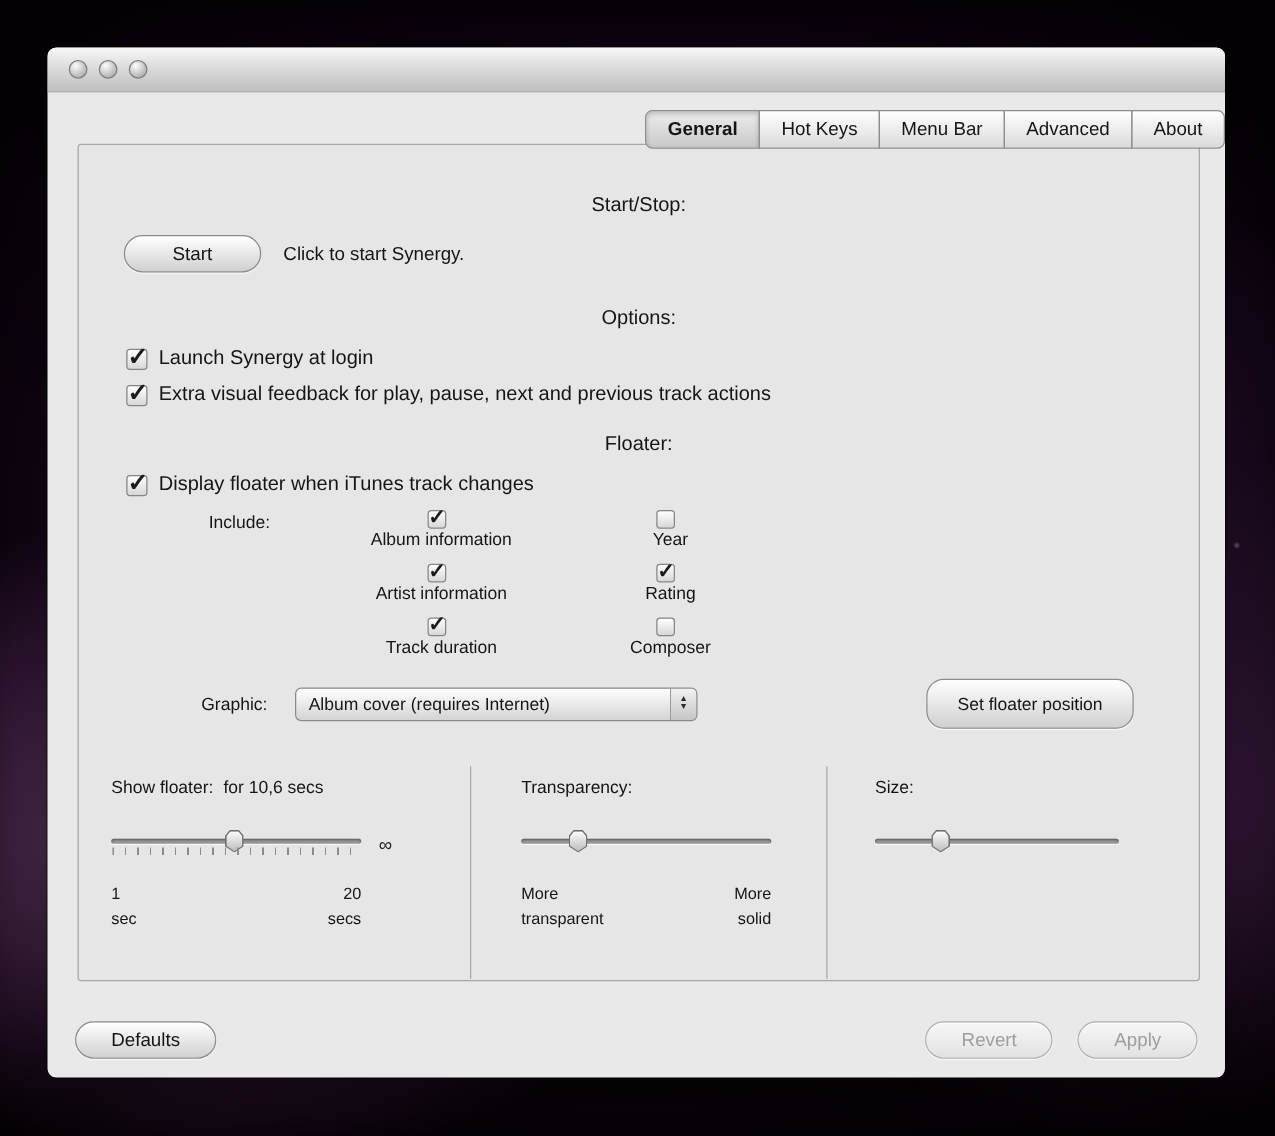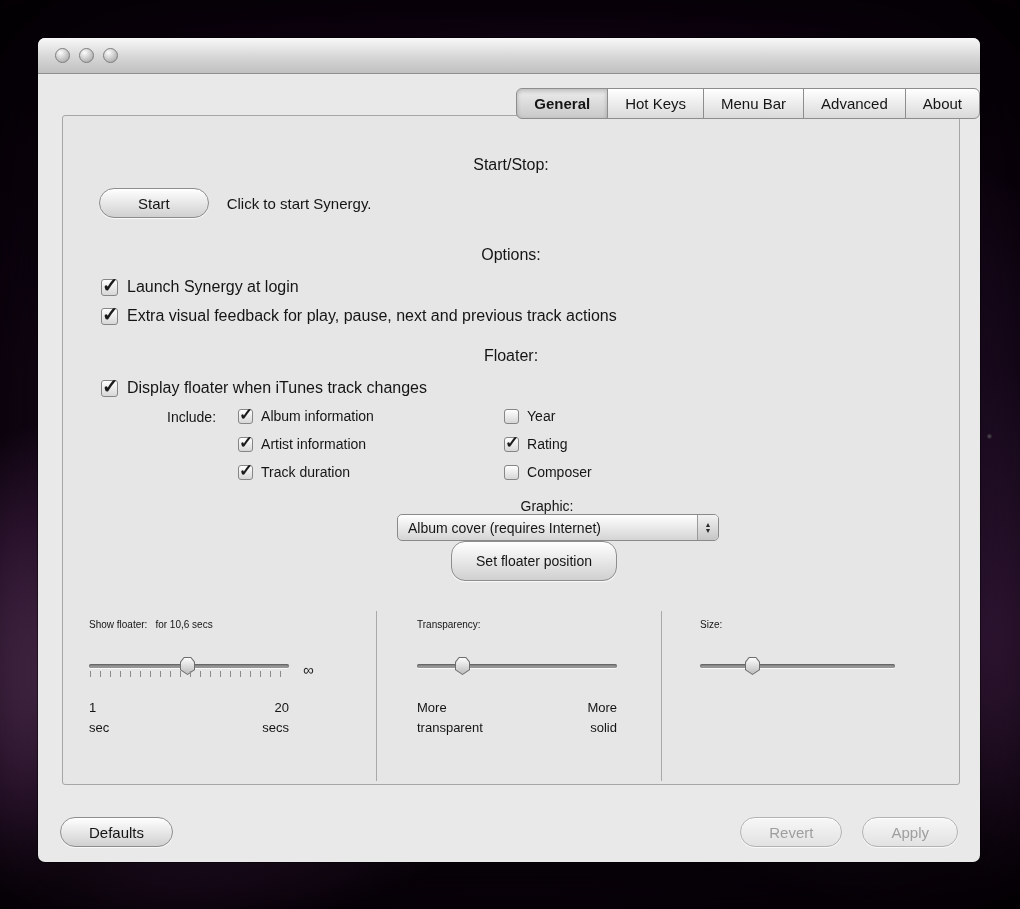--- a/index.html
+++ b/index.html
@@ -84,29 +84,29 @@
     background:linear-gradient(#ffffff,#d7d7d7); margin-right:9px; flex:none;
   }
   .checkbox.checked::after{
     content:"✓"; position:absolute; left:0px; top:-7px;
     font-size:20px; font-weight:bold; color:#1b1b1b;
   }
   .cb-label{ font-size:16px; }
   .cb-row.small .checkbox{ width:15px; height:15px; margin-right:8px; }
   .cb-row.small .checkbox.checked::after{ font-size:17px; top:-6px; }
   .cb-row.small .cb-label{ font-size:14px; }
-  .cb-row.small{ margin:0 0 12px 0; }
+  .cb-row.small{ margin:0 0 12px 0;flex-direction:column; }
 
   .include-row{ display:flex; margin:2px 0 4px 78px; }
   .inline-label{ font-size:14px; }
   .include-row .inline-label{ margin-top:1px; }
   .include-col{ margin-left:22px; width:230px; }
   .include-col.col2{ width:auto; margin-left:36px; }
 
-  .graphic-row{ display:flex; align-items:center; margin:6px 0 30px 72px;flex-direction:column; }
+  .graphic-row{ display:flex; align-items:center; margin:6px 0 30px 72px; }
   .popup{
     display:flex; align-items:center; height:27px; width:322px; margin-left:22px;
     border:1px solid #8a8a8a; border-radius:5px;
     background:linear-gradient(#ffffff,#d4d4d4);
     box-shadow: inset 0 1px 0 rgba(255,255,255,.9);
   }
   .popup-text{ flex:1; font-size:14px; padding:0 10px; white-space:nowrap; overflow:hidden; }
   .stepper{
     width:21px; align-self:stretch; border-left:1px solid #9a9a9a;
     background:linear-gradient(#f2f2f2,#c6c6c6); border-radius:0 4px 4px 0;
@@ -116,21 +116,21 @@
   .flex-spacer{ flex:1; }
   .set-pos-btn{ font-size:14px; height:40px; border-radius:14px; margin-right:26px; }
 
   
   .sliders{ display:flex; margin:0 -26px; height:170px; }
   .slider-col{ padding-top:8px; }
   .slider-col + .slider-col{ border-left:1px solid #a9a9a9; }
   .col-show{ width:313px; padding-left:26px; }
   .col-trans{ width:285px; padding-left:40px; }
   .col-size{ flex:1; padding-left:38px; }
-  .slider-head{ font-size:10px; margin-bottom:26px; white-space:nowrap; }
+  .slider-head{ font-size:14px; margin-bottom:26px; white-space:nowrap; }
   .slider-head .value{ margin-left:8px; }
   .slider-track-row{ display:flex; align-items:center; }
   .slider{ position:relative; width:200px; height:26px; }
   .col-size .slider{ width:195px; }
   .groove{
     position:absolute; left:0; right:0; top:8px; height:4px; border-radius:2px;
     background:#9a9a9a; box-shadow: inset 0 1px 2px rgba(0,0,0,.45), 0 1px 0 rgba(255,255,255,.7);
   }
   .thumb{
     position:absolute; top:1px; width:15px; height:18px;

